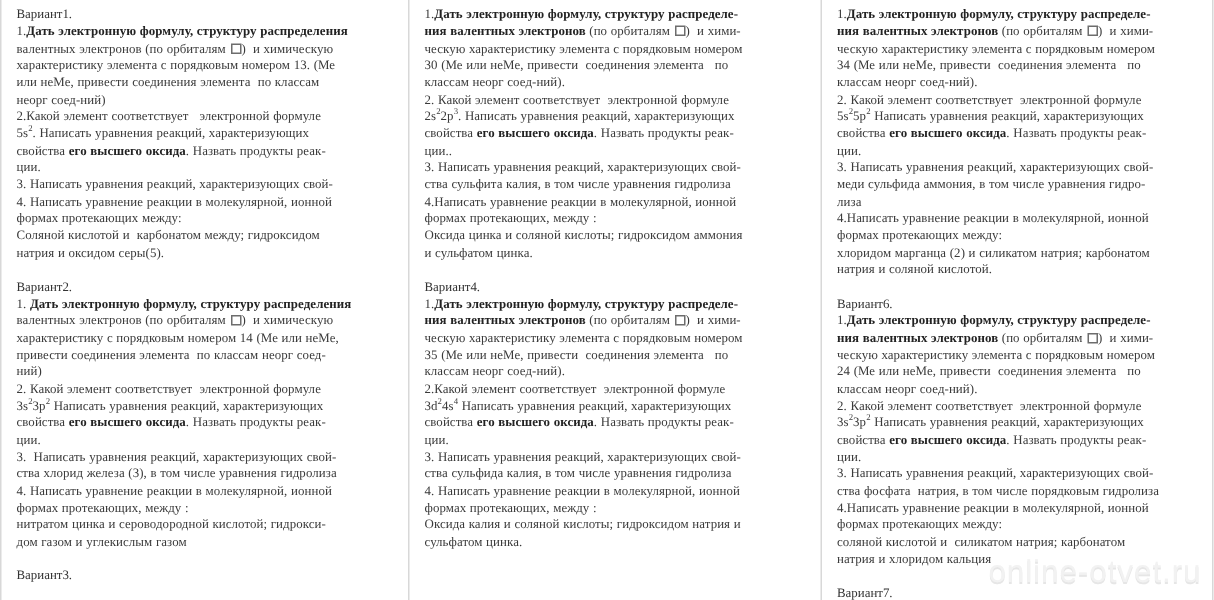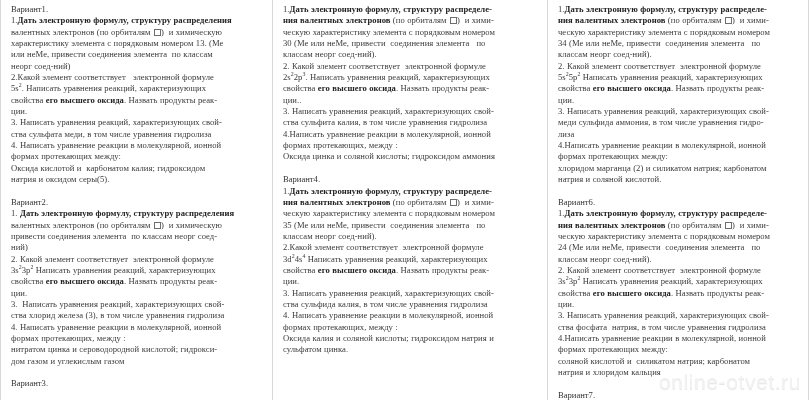--- a/index.html
+++ b/index.html
@@ -101,31 +101,31 @@
         <p class="line">1.<span class="b">Дать электронную формулу, структуру распределения</span></p>
         <p class="line">валентных электронов (по орбиталям <span class="orbbox"></span>)  и химическую</p>
         <p class="line">характеристику элемента с порядковым номером 13. (Ме</p>
         <p class="line">или неМе, привести соединения элемента  по классам</p>
         <p class="line">неорг соед-ний)</p>
         <p class="line">2.Какой элемент соответствует   электронной формуле</p>
         <p class="line">5s<sup>2</sup>. Написать уравнения реакций, характеризующих</p>
         <p class="line">свойства <span class="b">его высшего оксида</span>. Назвать продукты реак-</p>
         <p class="line">ции.</p>
         <p class="line">3. Написать уравнения реакций, характеризующих свой-</p>
-        <p class="line">ства сульфата меди, в том числе уравнения гидролиза</p>
         <p class="line">4. Написать уравнение реакции в молекулярной, ионной</p>
         <p class="line">формах протекающих между:</p>
-        <p class="line">Оксида кислотой и  карбонатом калия; гидроксидом</p>
+        <p class="line">Соляной кислотой и  карбонатом между; гидроксидом</p>
         <p class="line">натрия и оксидом серы(5).</p>
       </div>
       <p class="spacer"></p>
       <div class="block">
         <p class="head">Вариант2.</p>
         <p class="line">1. <span class="b">Дать электронную формулу, структуру распределения</span></p>
         <p class="line">валентных электронов (по орбиталям <span class="orbbox"></span>)  и химическую</p>
+        <p class="line">характеристику с порядковым номером 14 (Ме или неМе,</p>
         <p class="line">привести соединения элемента  по классам неорг соед-</p>
         <p class="line">ний)</p>
         <p class="line">2. Какой элемент соответствует  электронной формуле</p>
         <p class="line">3s<sup>2</sup>3p<sup>2</sup> Написать уравнения реакций, характеризующих</p>
         <p class="line">свойства <span class="b">его высшего оксида</span>. Назвать продукты реак-</p>
         <p class="line">ции.</p>
         <p class="line">3.  Написать уравнения реакций, характеризующих свой-</p>
         <p class="line">ства хлорид железа (3), в том числе уравнения гидролиза</p>
         <p class="line">4. Написать уравнение реакции в молекулярной, ионной</p>
         <p class="line">формах протекающих, между :</p>
@@ -146,20 +146,21 @@
         <p class="line">классам неорг соед-ний).</p>
         <p class="line">2. Какой элемент соответствует  электронной формуле</p>
         <p class="line">2s<sup>2</sup>2p<sup>3</sup>. Написать уравнения реакций, характеризующих</p>
         <p class="line">свойства <span class="b">его высшего оксида</span>. Назвать продукты реак-</p>
         <p class="line">ции..</p>
         <p class="line">3. Написать уравнения реакций, характеризующих свой-</p>
         <p class="line">ства сульфита калия, в том числе уравнения гидролиза</p>
         <p class="line">4.Написать уравнение реакции в молекулярной, ионной</p>
         <p class="line">формах протекающих, между :</p>
         <p class="line">Оксида цинка и соляной кислоты; гидроксидом аммония</p>
+        <p class="line">и сульфатом цинка.</p>
       </div>
       <p class="spacer"></p>
       <div class="block">
         <p class="head">Вариант4.</p>
         <p class="line">1.<span class="b">Дать электронную формулу, структуру распределе-</span></p>
         <p class="line"><span class="b">ния валентных электронов</span> (по орбиталям <span class="orbbox"></span>)  и хими-</p>
         <p class="line">ческую характеристику элемента с порядковым номером</p>
         <p class="line">35 (Ме или неМе, привести  соединения элемента   по</p>
         <p class="line">классам неорг соед-ний).</p>
         <p class="line">2.Какой элемент соответствует  электронной формуле</p>
@@ -200,21 +201,21 @@
         <p class="line">1.<span class="b">Дать электронную формулу, структуру распределе-</span></p>
         <p class="line"><span class="b">ния валентных электронов</span> (по орбиталям <span class="orbbox"></span>)  и хими-</p>
         <p class="line">ческую характеристику элемента с порядковым номером</p>
         <p class="line">24 (Ме или неМе, привести  соединения элемента   по</p>
         <p class="line">классам неорг соед-ний).</p>
         <p class="line">2. Какой элемент соответствует  электронной формуле</p>
         <p class="line">3s<sup>2</sup>3p<sup>2</sup> Написать уравнения реакций, характеризующих</p>
         <p class="line">свойства <span class="b">его высшего оксида</span>. Назвать продукты реак-</p>
         <p class="line">ции.</p>
         <p class="line">3. Написать уравнения реакций, характеризующих свой-</p>
-        <p class="line">ства фосфата  натрия, в том числе уравнения гидролиза</p>
+        <p class="line">ства фосфата  натрия, в том числе порядковым гидролиза</p>
         <p class="line">4.Написать уравнение реакции в молекулярной, ионной</p>
         <p class="line">формах протекающих между:</p>
         <p class="line">соляной кислотой и  силикатом натрия; карбонатом</p>
         <p class="line">натрия и хлоридом кальция</p>
       </div>
       <p class="spacer"></p>
       <div class="block">
         <p class="head">Вариант7.</p>
       </div>
     </div>

